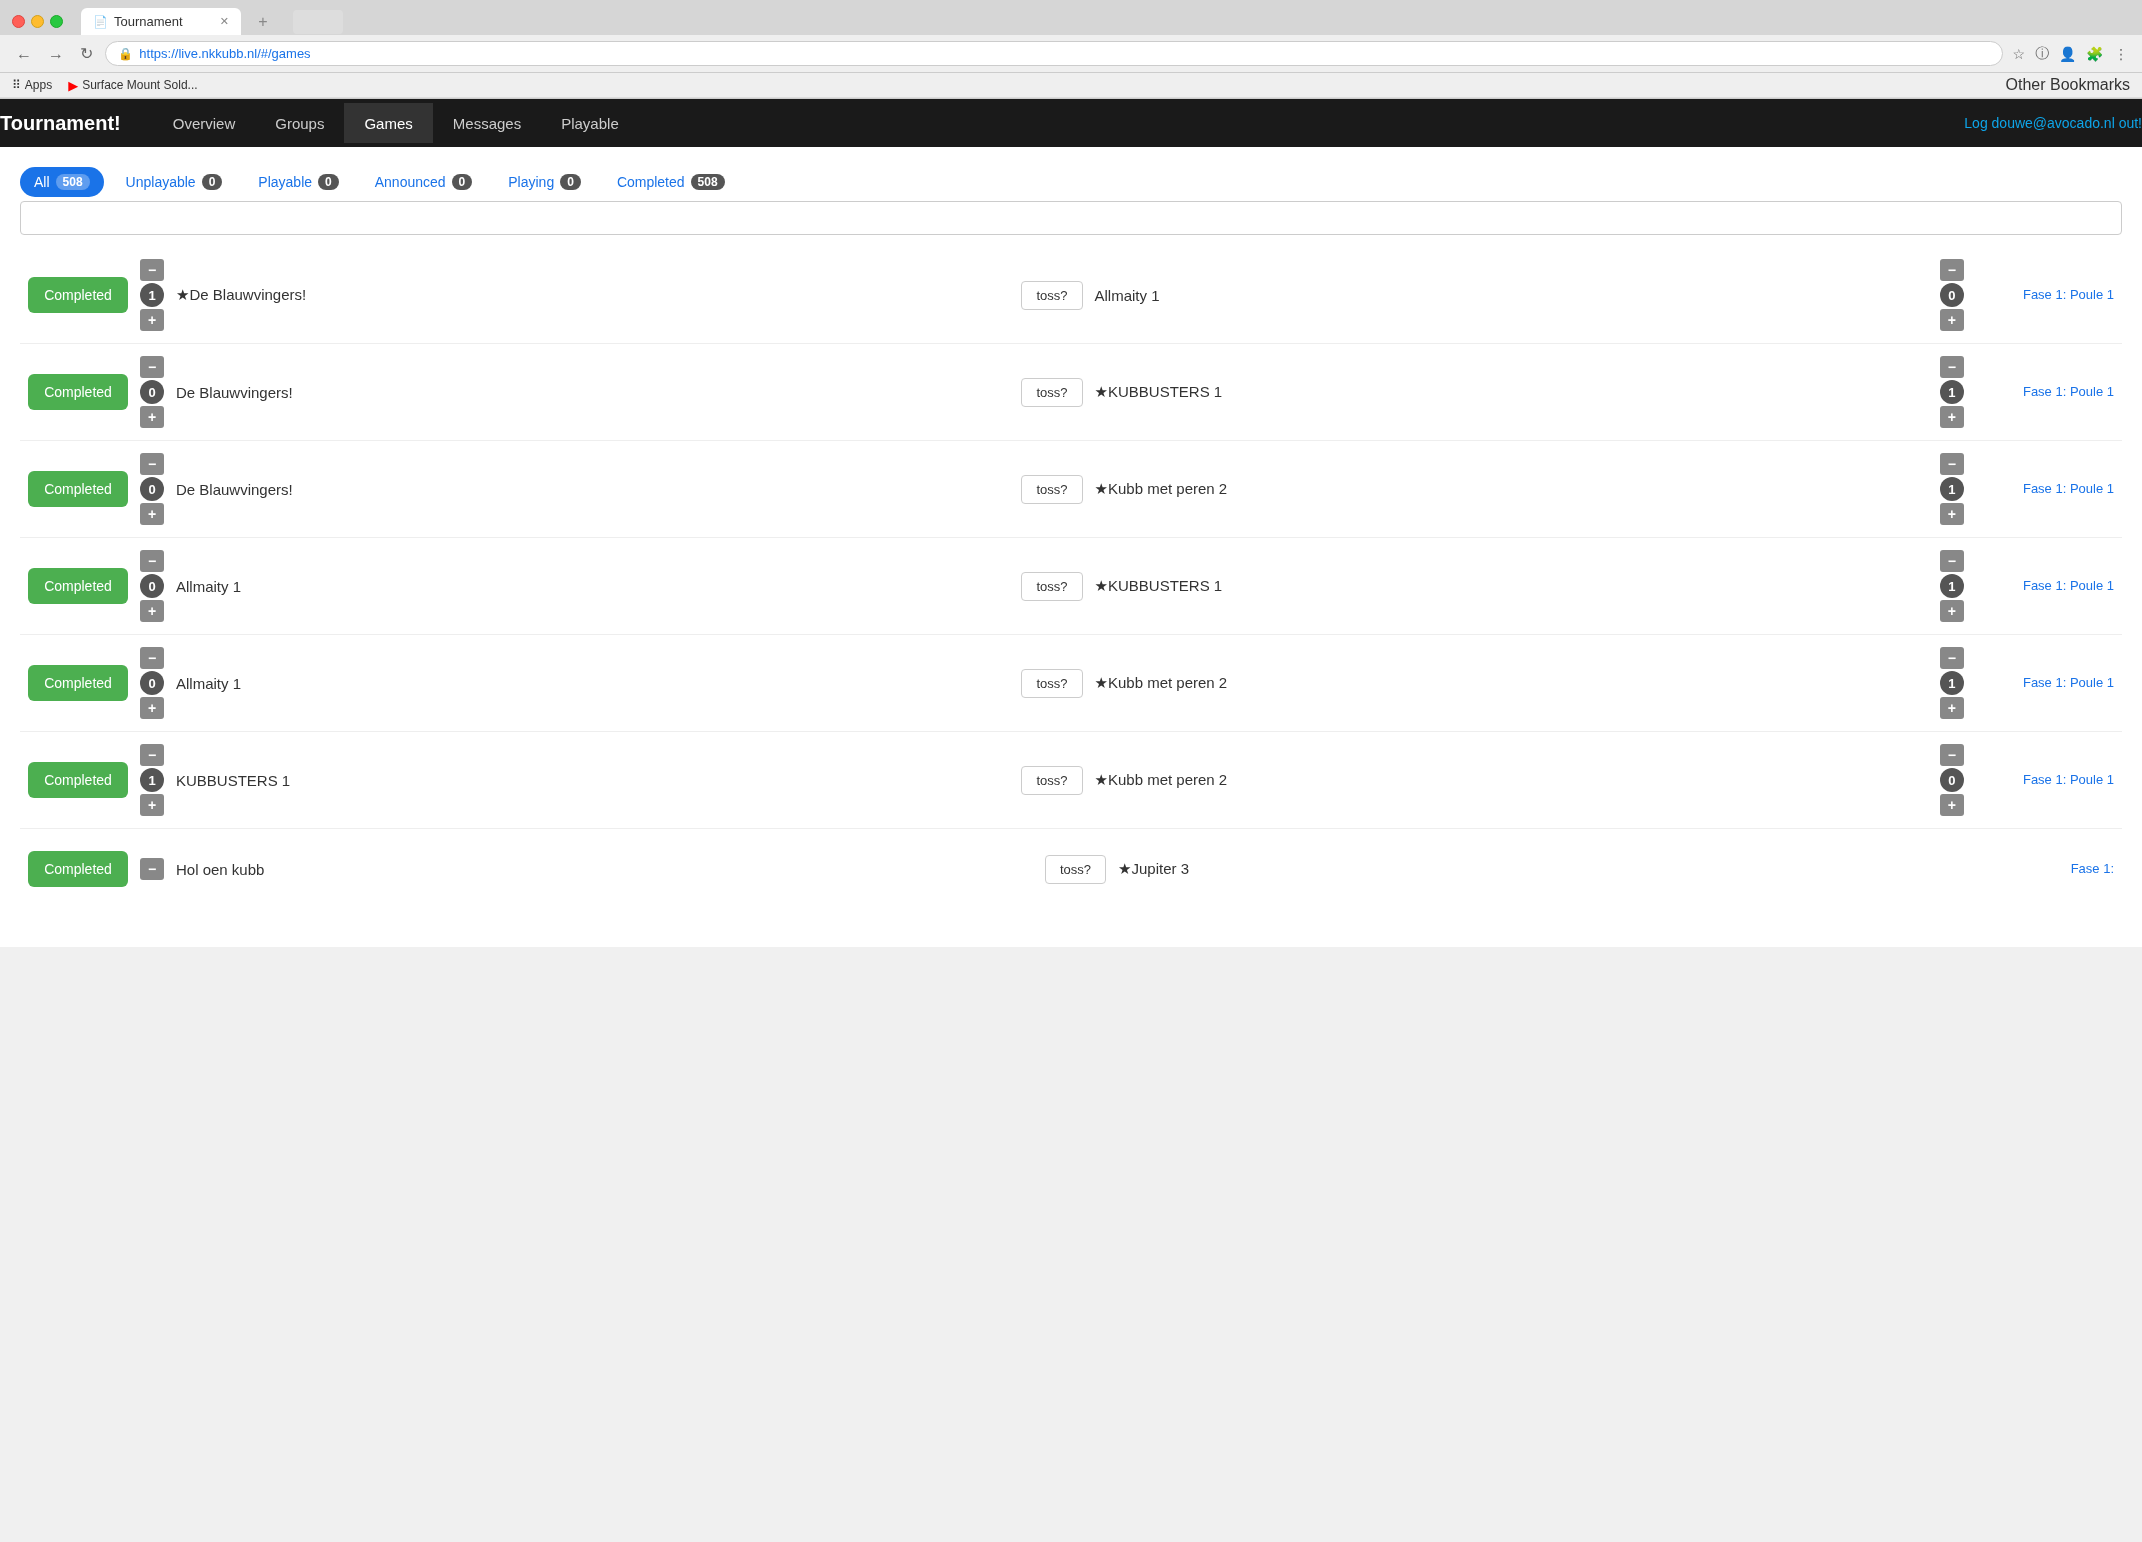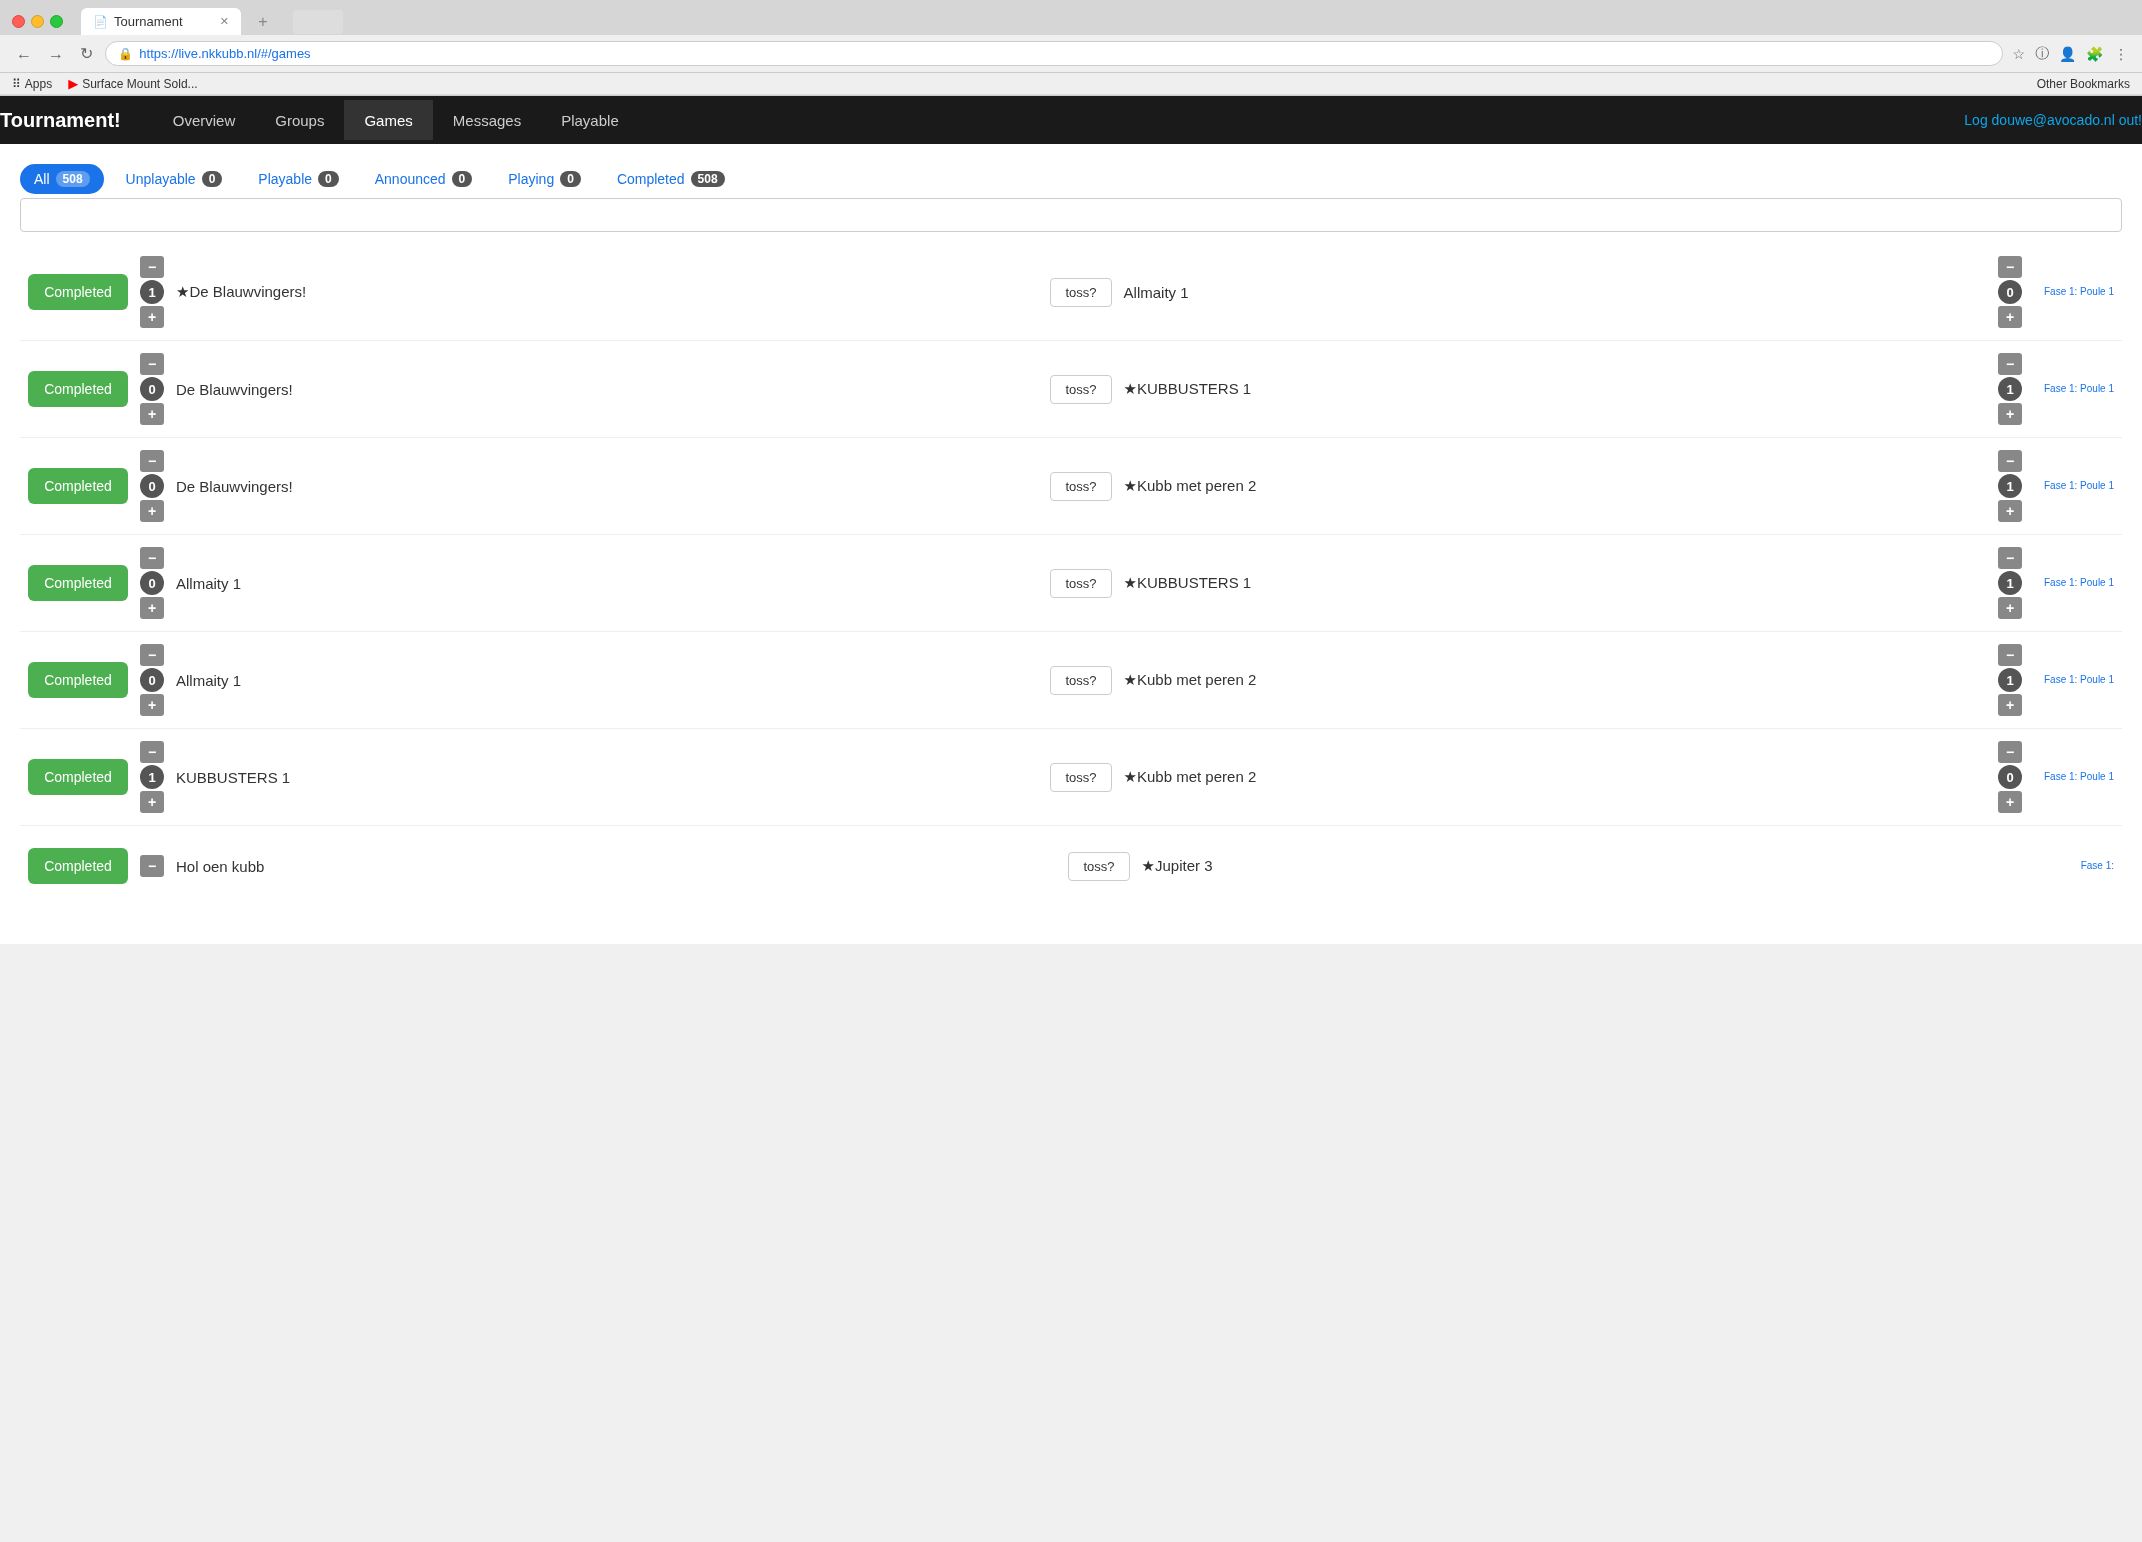--- a/index.html
+++ b/index.html
@@ -22,21 +22,21 @@
     .nav-btn { background: none; border: none; color: #666; font-size: 16px; cursor: pointer; padding: 2px 4px; }
     .nav-btn:disabled { color: #bbb; }
     .address-bar { flex: 1; display: flex; align-items: center; background: white; border: 1px solid #ccc; border-radius: 16px; padding: 4px 12px; gap: 6px; }
     .address-bar .lock-icon { color: #4caf50; font-size: 12px; }
     .address-text { color: #1a73e8; font-size: 13px; flex: 1; }
     .toolbar-right { display: flex; gap: 6px; align-items: center; color: #666; }
     .toolbar-icon { font-size: 14px; cursor: pointer; padding: 2px; }
 
     .bookmarks-bar { display: flex; align-items: center; padding: 3px 12px; background: #efefef; border-bottom: 1px solid #ddd; font-size: 12px; color: #333; gap: 16px; }
     .bookmark-item { display: flex; align-items: center; gap: 4px; color: #333; cursor: pointer; }
-    .bookmarks-right { margin-left: auto; color: #333; font-size: 12px; cursor: pointer; }
+    .bookmarks-right { margin-left: auto; color: #333; font-size: 16px; cursor: pointer; }
 
     
     .app-nav { background: #1a1a1a; color: white; display: flex; align-items: center; padding: 0 0; height: 48px; }
     .app-brand { font-size: 20px; font-weight: bold; color: white; margin-right: 32px; text-decoration: none; }
     .nav-links { display: flex; gap: 0; flex: 1; }
     .nav-link { color: #ccc; text-decoration: none; padding: 0 20px; height: 40px; display: flex; align-items: center; font-size: 15px; cursor: pointer; }
     .nav-link.active { background: #333; color: white; font-weight: 500; }
     .nav-logout { margin-left: auto; color: #0ea5e9; font-size: 14px; cursor: pointer; }
 
     
@@ -60,21 +60,21 @@
     .status-badge { background: #4caf50; color: white; padding: 10px 14px; border-radius: 6px; font-size: 14px; font-weight: 500; min-width: 100px; text-align: center; cursor: pointer; }
 
     .score-control { display: flex; flex-direction: column; align-items: center; gap: 2px; }
     .score-btn { width: 24px; height: 22px; background: #888; color: white; border: none; border-radius: 3px; cursor: pointer; font-size: 14px; font-weight: bold; display: flex; align-items: center; justify-content: center; }
     .score-circle { width: 24px; height: 24px; background: #555; color: white; border-radius: 50%; display: flex; align-items: center; justify-content: center; font-size: 13px; font-weight: bold; }
 
     .team-name { flex: 1; font-size: 15px; color: #333; }
 
     .toss-btn { border: 1px solid #ccc; background: white; padding: 6px 14px; border-radius: 4px; color: #333; cursor: pointer; font-size: 13px; white-space: nowrap; }
 
-    .phase-link { color: #1a73e8; font-size: 10px; text-align: right; min-width: 80px; cursor: pointer; text-decoration: none; line-height: 1.4; }
+    .phase-link { color: #1a73e8; font-size: 13px; text-align: right; min-width: 80px; cursor: pointer; text-decoration: none; line-height: 1.4; margin-left: 47px; }
 
     .score-control-right { display: flex; flex-direction: column; align-items: center; gap: 2px; }
   </style>
 </head>
 <body>
 
 <div class="browser-chrome">
   <div class="browser-titlebar">
     <div class="browser-dots">
       <div class="dot dot-red"></div>

